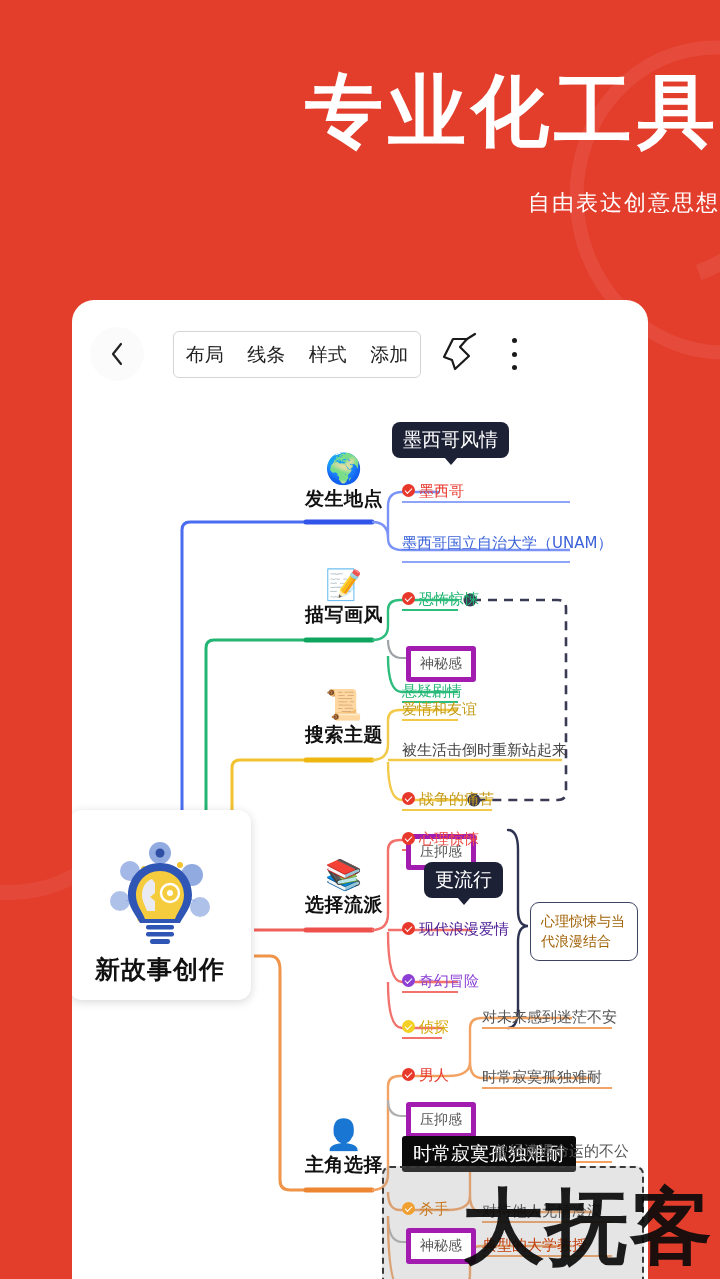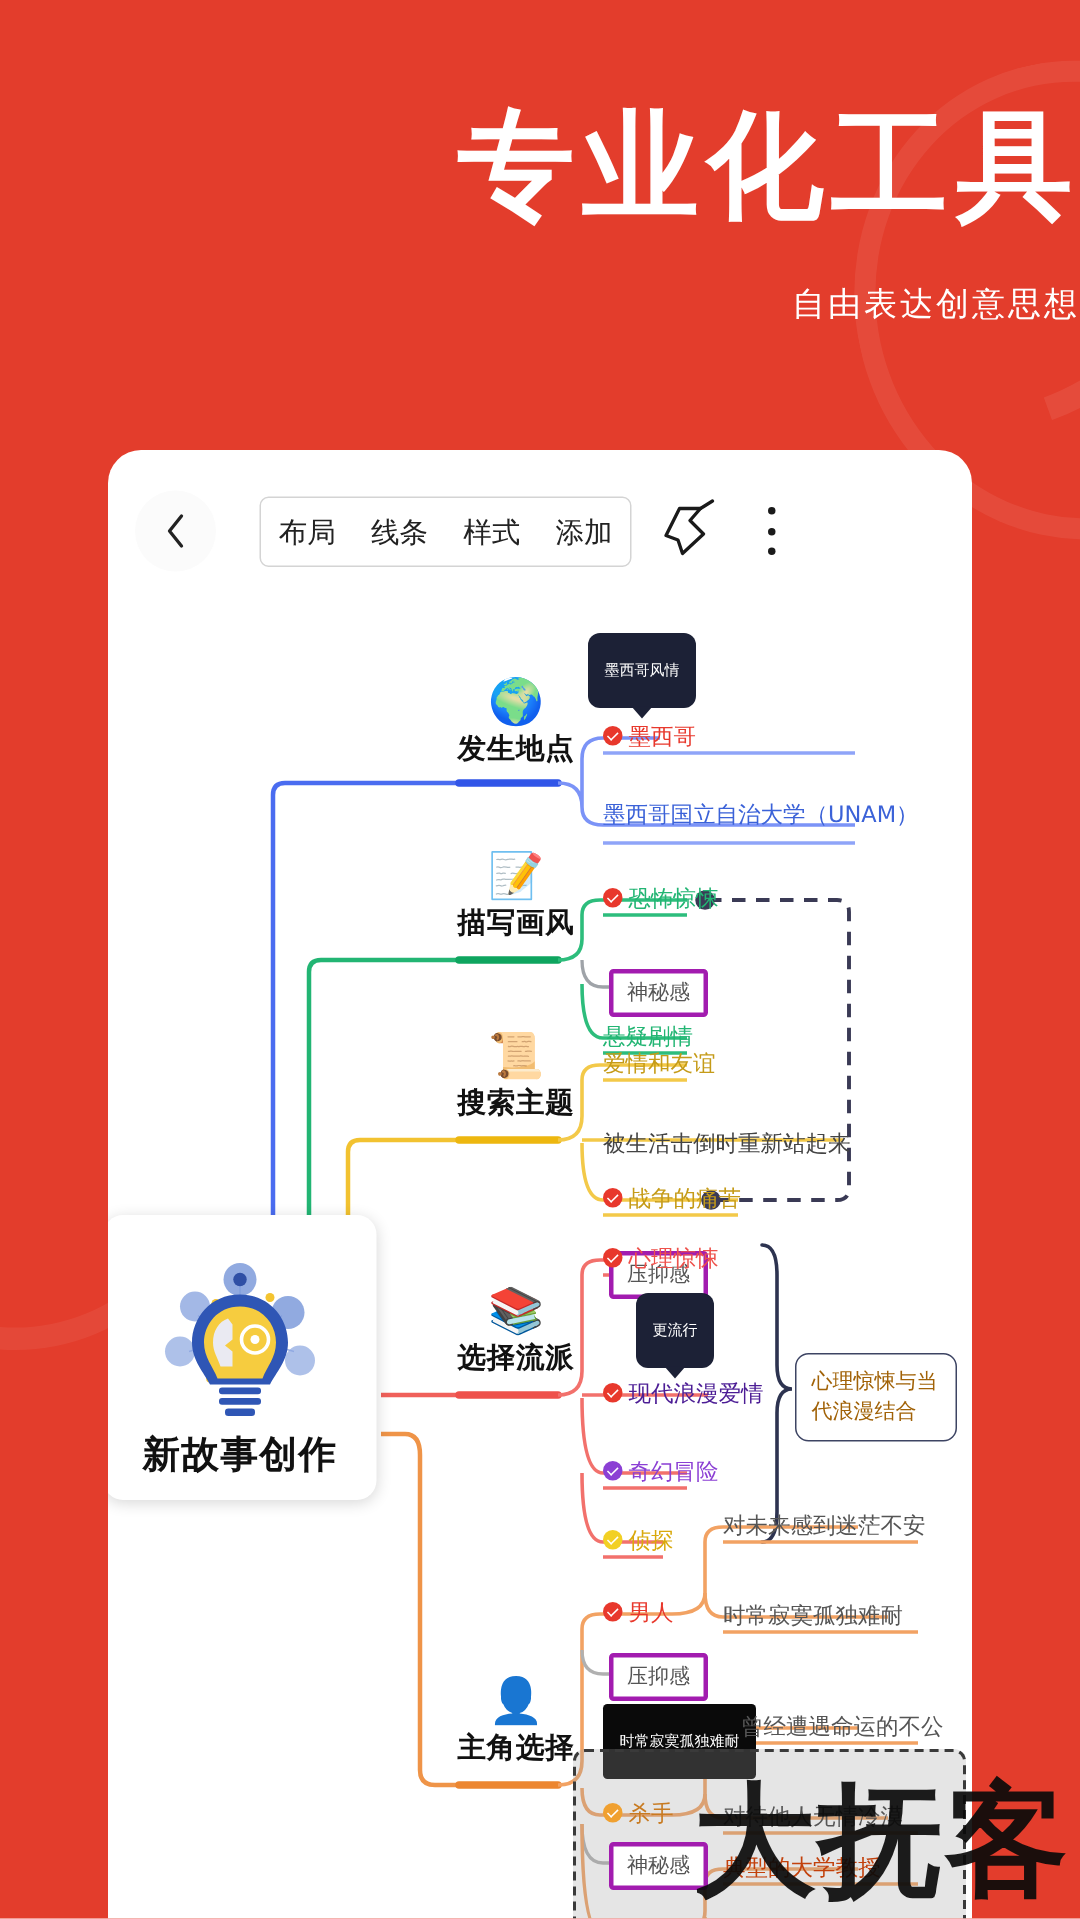--- a/index.html
+++ b/index.html
@@ -115,29 +115,29 @@
 
   
   .leaf {
     position:absolute; font-size:15px; white-space:nowrap;
     font-family:"DejaVu Sans","Liberation Sans",sans-serif;
   }
 
   
   .chip {
     position:absolute; font-size:14px; color:#555;
-    background:#ffffff; border:3px solid #a21caf; border-radius:3px;
+    background:#ffffff; border:5px solid #a21caf; border-radius:3px;
     padding:4px 9px; white-space:nowrap;
     font-family:"DejaVu Sans","Liberation Sans",sans-serif;
   }
 
   
   .tip {
-    position:absolute; border-radius:8px; padding:18px 11px;
-    font-size:10px; color:#fff; white-space:nowrap;
+    position:absolute; border-radius:8px; padding:5px 11px;
+    font-size:19px; color:#fff; white-space:nowrap;
     font-family:"DejaVu Sans","Liberation Sans",sans-serif;
   }
   .tip.navy { background:#1c2136; }
   .tip.black { background:#0a0a0a; border-radius:3px; }
   .tip .tail {
     position:absolute; left:50%; bottom:-7px; margin-left:-7px;
     width:0; height:0; border-left:7px solid transparent;
     border-right:7px solid transparent; border-top:8px solid #1c2136;
   }
 
@@ -337,21 +337,21 @@
       <span>悬疑剧情</span>
     </div>
 
     <div class="branch-head" style="left:222px; top:278px; width:100px;">
       <div class="bh-icon">📜</div>
       <div class="bh-label">搜索主题</div>
     </div>
     <div class="leaf" style="left:330px; top:290px; color:#c59b18;">
       <span>爱情和友谊</span>
     </div>
-    <div class="leaf" style="left:330px; top:331px; color:#444;margin-top:12px;">
+    <div class="leaf" style="left:330px; top:331px; color:#444;">
       <span>被生活击倒时重新站起来</span>
     </div>
     <div class="leaf" style="left:330px; top:380px; color:#c59b18;">
       <span class="badge" style="background:#e8382c;"></span><span>战争的痛苦</span>
     </div>
     <div class="chip" style="left:334px; top:424px;">
       <span>压抑感</span>
     </div>
 
     <div class="branch-head" style="left:222px; top:448px; width:100px;">

